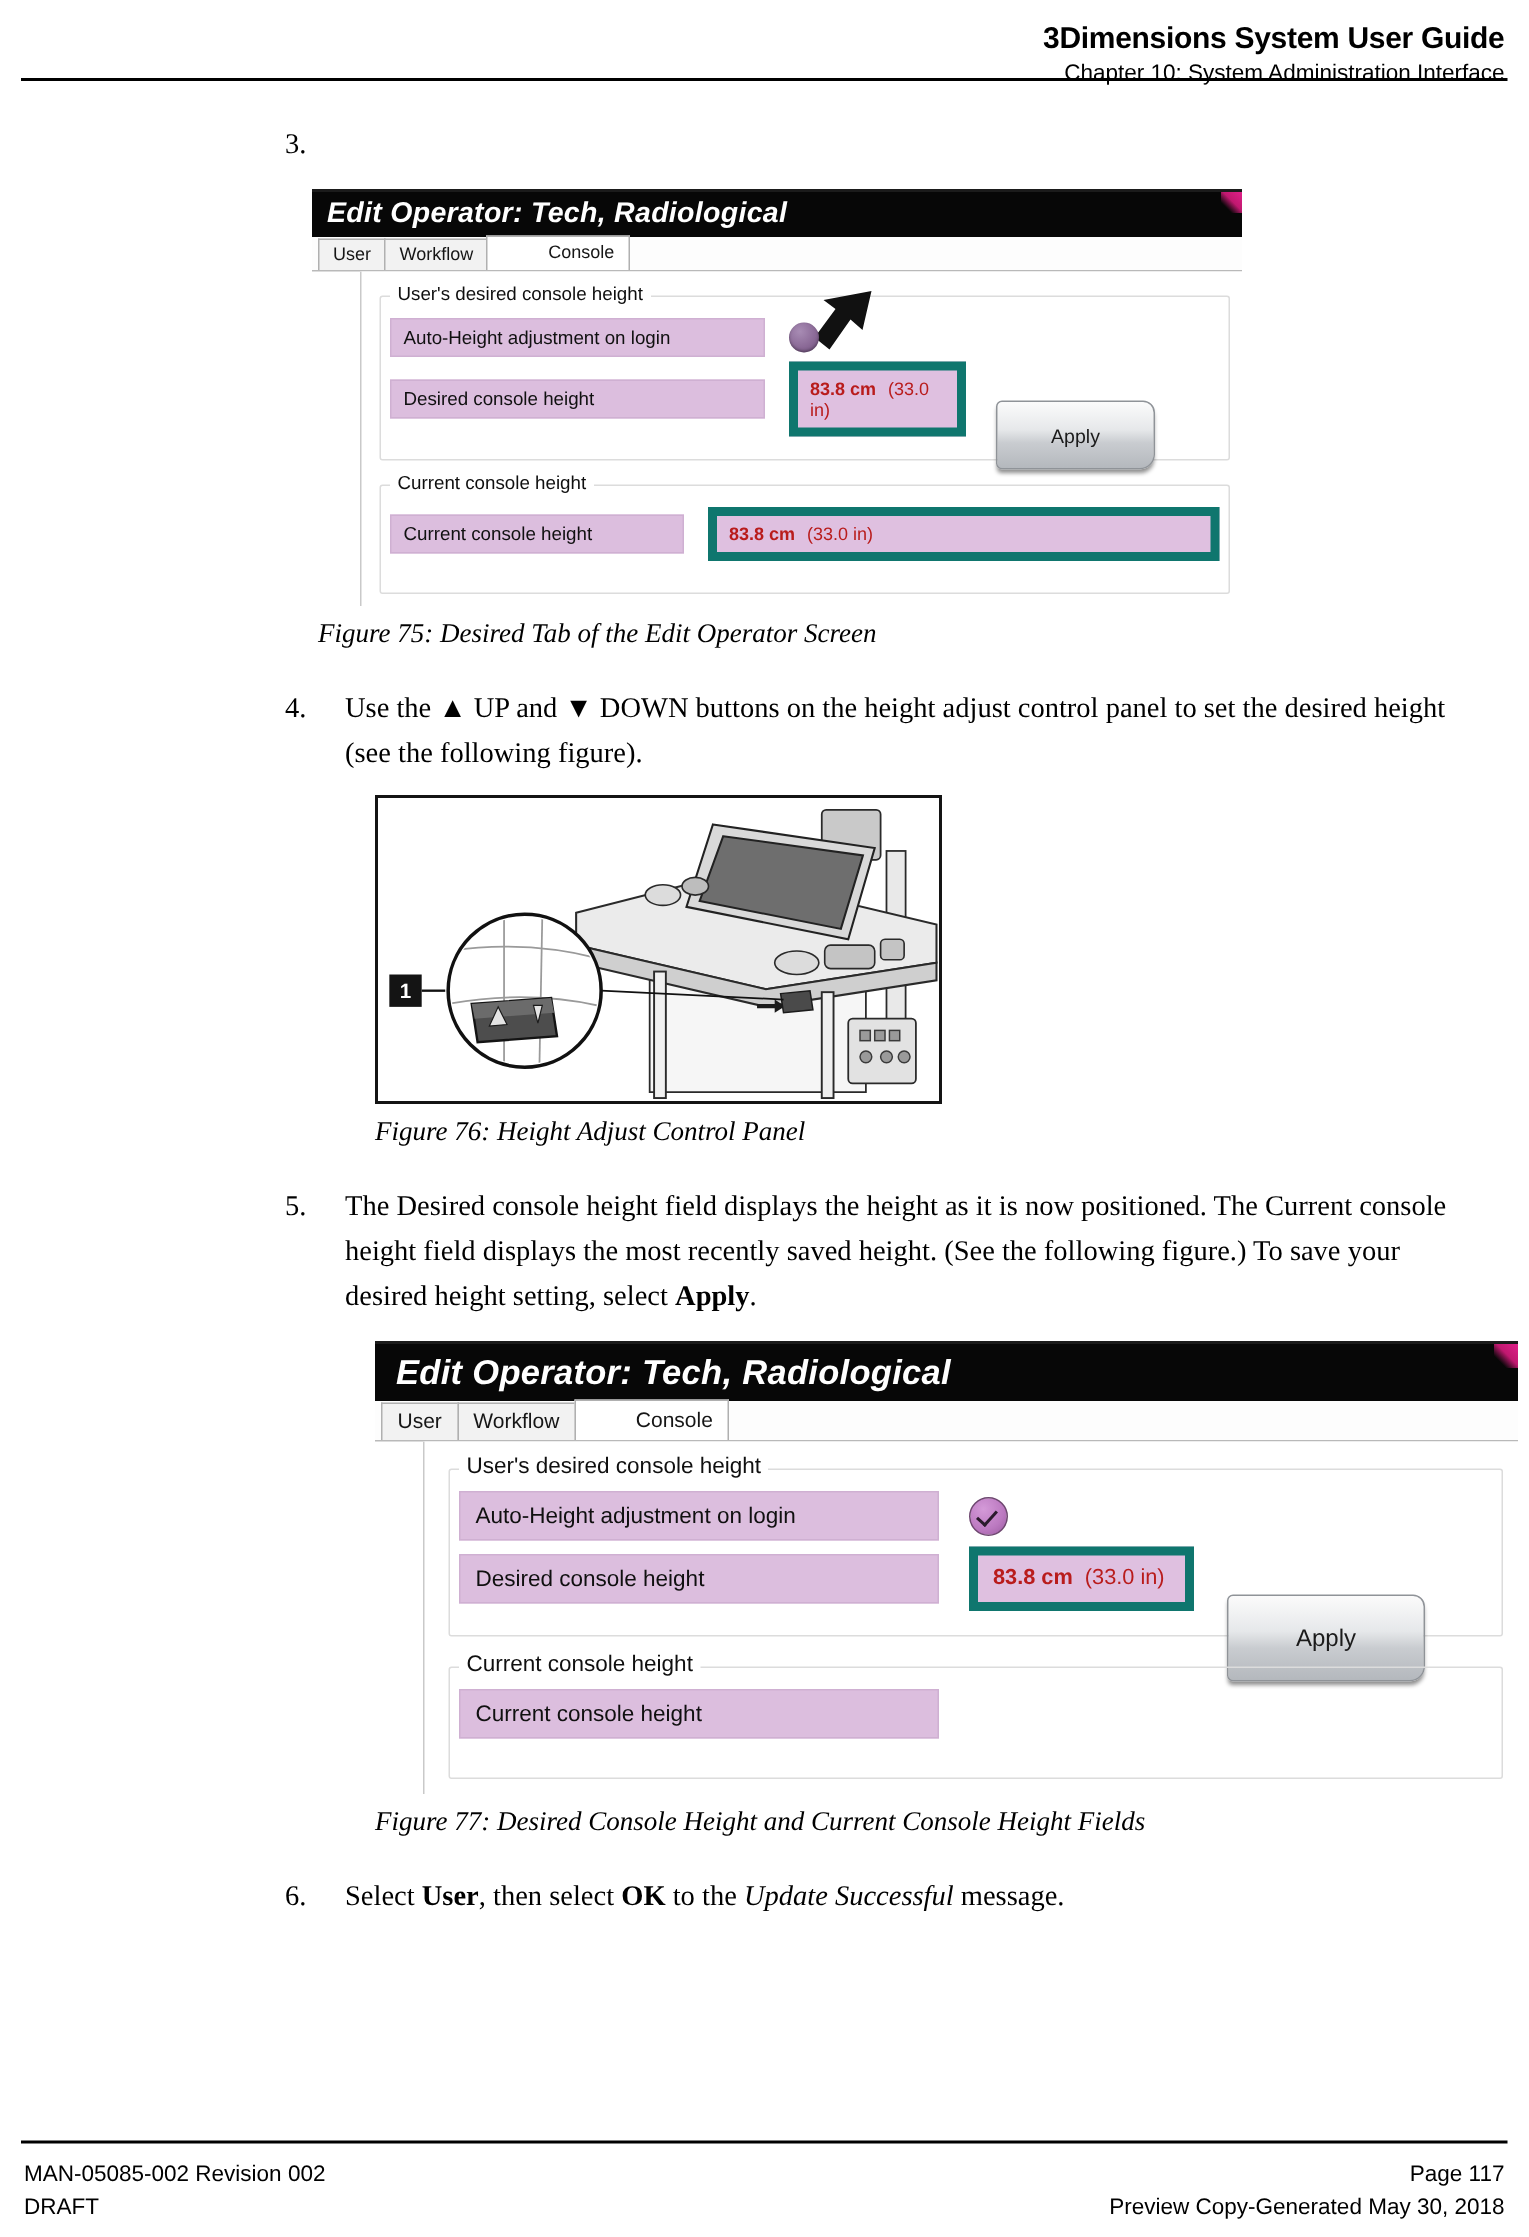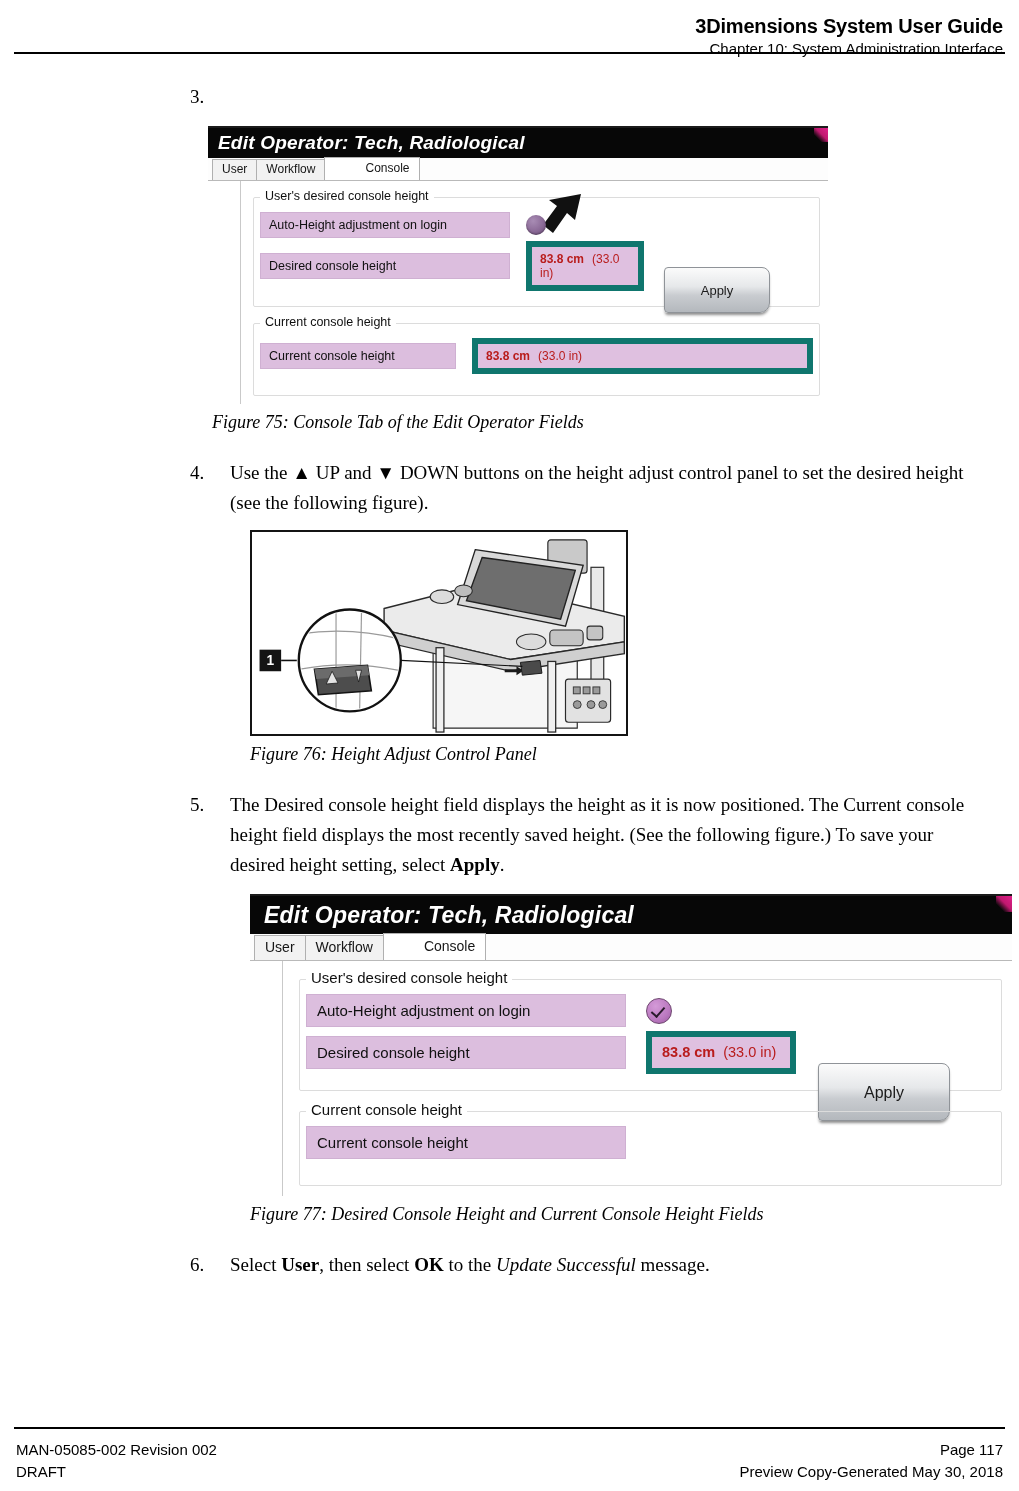--- a/index.html
+++ b/index.html
@@ -378,21 +378,21 @@
           <div class="field-label">Current console height</div>
           <div class="field-value wide">
             <span>83.8 cm</span><span class="unit-in">(33.0 in)</span>
           </div>
         </div>
       </div>
 
     </div>
   </div>
 
-  <div class="fig-caption" style="margin-top:4px;">Figure 75: Console Tab of the Edit Operator Fields</div>
+  <div class="fig-caption" style="margin-top:4px;">Figure 75: Desired Tab of the Edit Operator Screen</div>
 
   <div class="step" style="margin-top:24px;">
     <div class="step-num">4.</div>
     <div class="step-text">Use the ▲ UP and ▼ DOWN buttons on the height adjust control panel to set the desired height (see the following figure).</div>
   </div>
 
   <div class="figure76">
     <svg viewBox="0 0 378 206" width="374" height="202">
       <rect x="0" y="0" width="378" height="206" fill="#ffffff"></rect>
 

